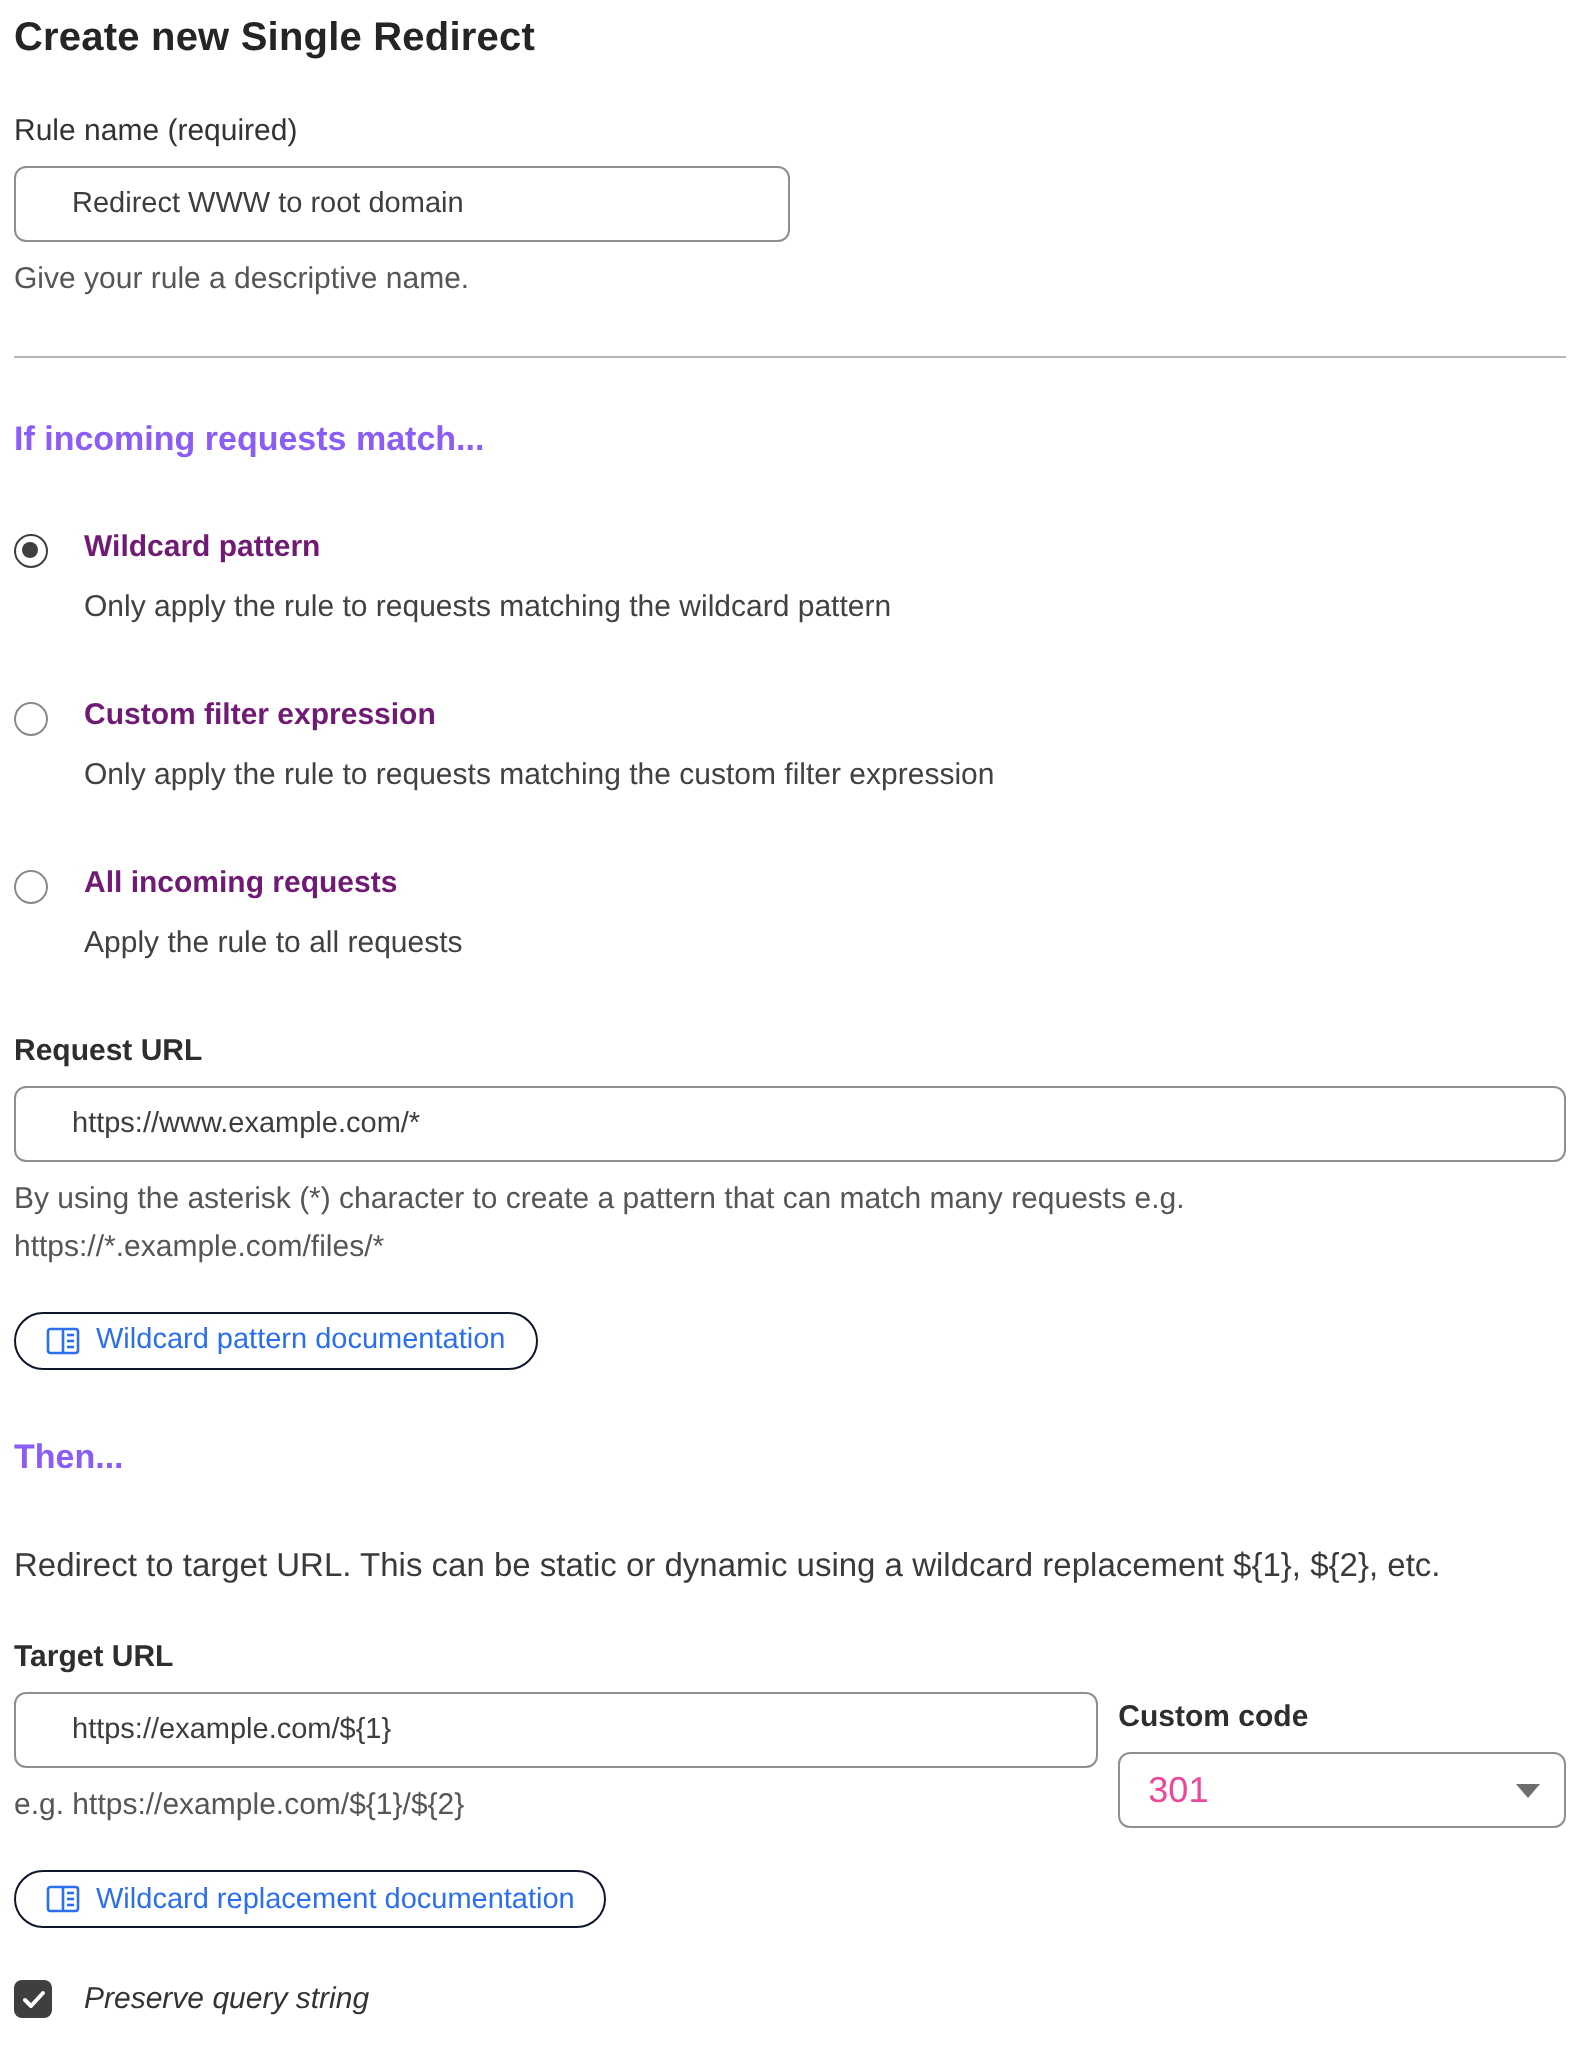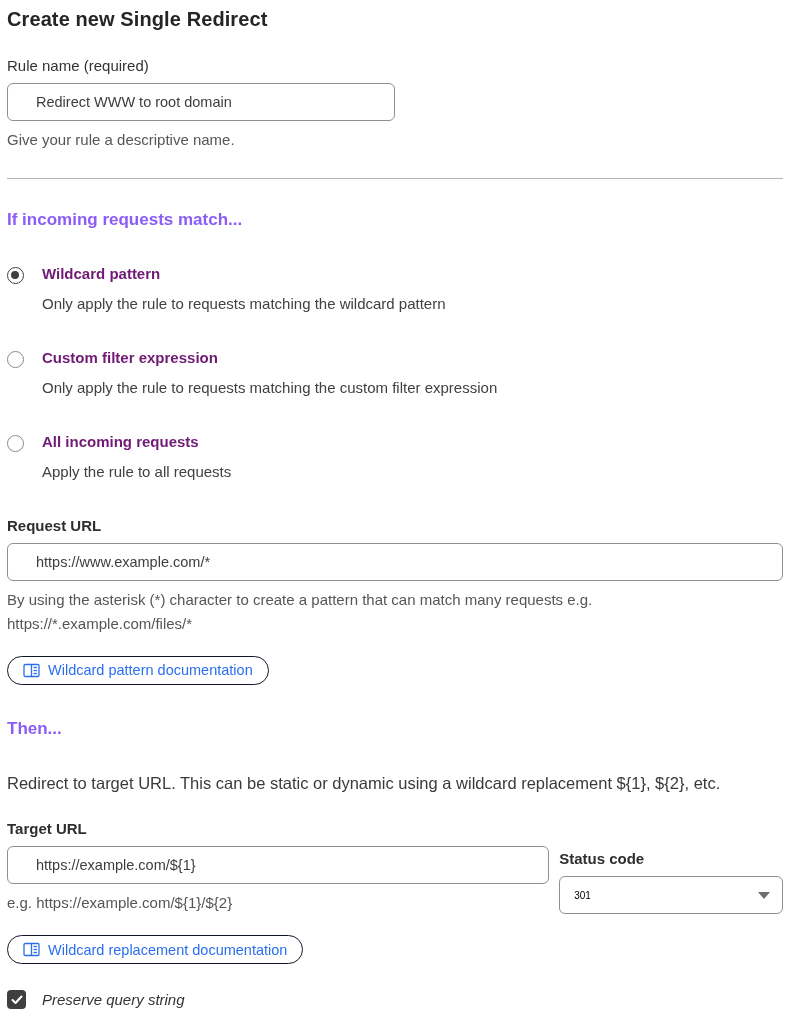--- a/index.html
+++ b/index.html
@@ -138,22 +138,22 @@
   .status-col { width: 225px; }
 
   .select-box {
     display: flex;
     align-items: center;
     justify-content: space-between;
     height: 38px;
     border: 1px solid #8f8f8f;
     border-radius: 6px;
     padding: 0 12px 0 14px;
-    font-size: 10px;
-    color: #000000;
+    font-size: 18px;
+    color: #ec4899;
     background: #ffffff;
     cursor: pointer;
   }
   .select-arrow {
     width: 0; height: 0;
     border-left: 6px solid transparent;
     border-right: 6px solid transparent;
     border-top: 7px solid #6e6e6e;
   }
 
@@ -275,21 +275,21 @@
 
   <p class="then-intro">Redirect to target URL. This can be static or dynamic using a wildcard replacement ${1}, ${2}, etc.</p>
 
   <div class="target-row" style="margin-top: 27px; align-items: flex-end;">
     <div class="target-col">
       <div class="field-label bold" style="margin-top: 0;">Target URL</div>
       <input type="text" class="text-input" value="https://example.com/${1}" style="">
       <div class="helper-text">e.g. https://example.com/${1}/${2}</div>
     </div>
     <div class="status-col">
-      <div class="field-label bold" style="margin-top: 0;">Status code</div>
+      <div class="field-label bold" style="margin-top: 0;">Custom code</div>
       <div class="select-box">
         <span>301</span>
         <span class="select-arrow"></span>
       </div>
     </div>
   </div>
 
   <button class="doc-btn">
     <span>
       <svg width="17" height="15" viewBox="0 0 17 15" fill="none" stroke="#2b6ff0" stroke-width="1.3">

